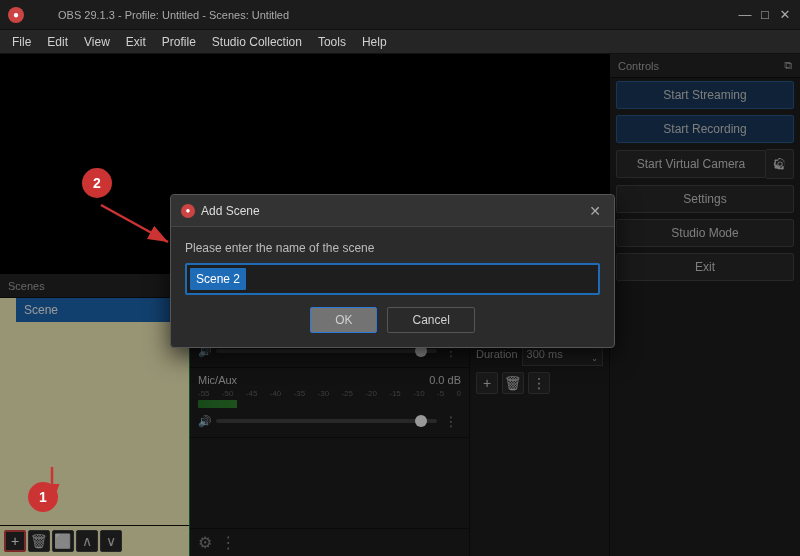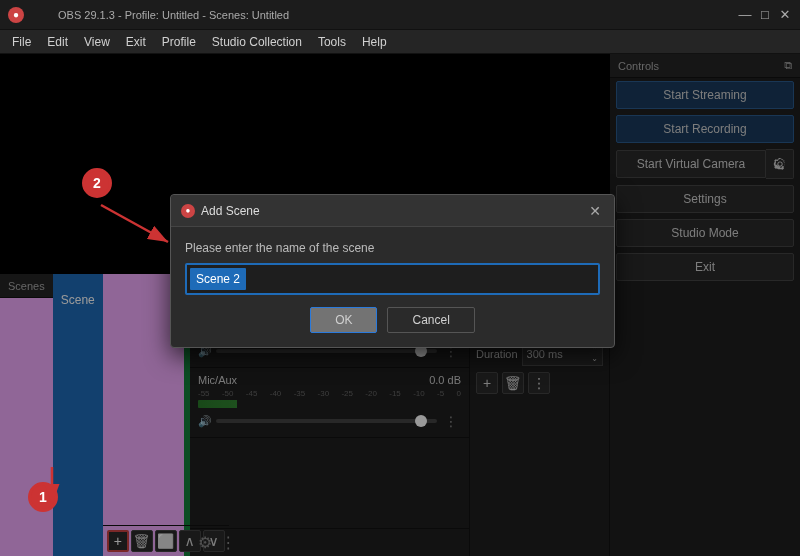--- a/index.html
+++ b/index.html
@@ -104,40 +104,41 @@
     
     .bottom-panels {
       display: flex;
       flex: 1;
       background: #1e1e1e;
     }
 
     
     .scenes-panel {
       width: 190px;
-      background: #f0abfc;
-      display: flex;
-      flex-direction: row;
-      border-right: 6px solid #15803d;
+      background: #fef9c3;
+      display: flex;
+      flex-direction: column;
+      border-right: 1px solid #15803d;
     }
     .panel-header {
       height: 24px;
       background: #252525;
       display: flex;
       align-items: center;
       padding: 0 8px;
       font-size: 11px;
       color: #aaa;
       border-bottom: 1px solid #111;
     }
     .scene-item {
-      padding: 19px 8px;
-      font-size: 12px;
-      cursor: pointer;
-      color: #d0d0d0;
+      padding: 5px 8px;
+      font-size: 12px;
+      cursor: pointer;
+      color: #d0d0d0;
+      margin-left: 16px;
     }
     .scene-item.active {
       background: #1e6bb8;
       color: white;
     }
     .scenes-toolbar {
       margin-top: auto;
       display: flex;
       align-items: center;
       padding: 4px;

